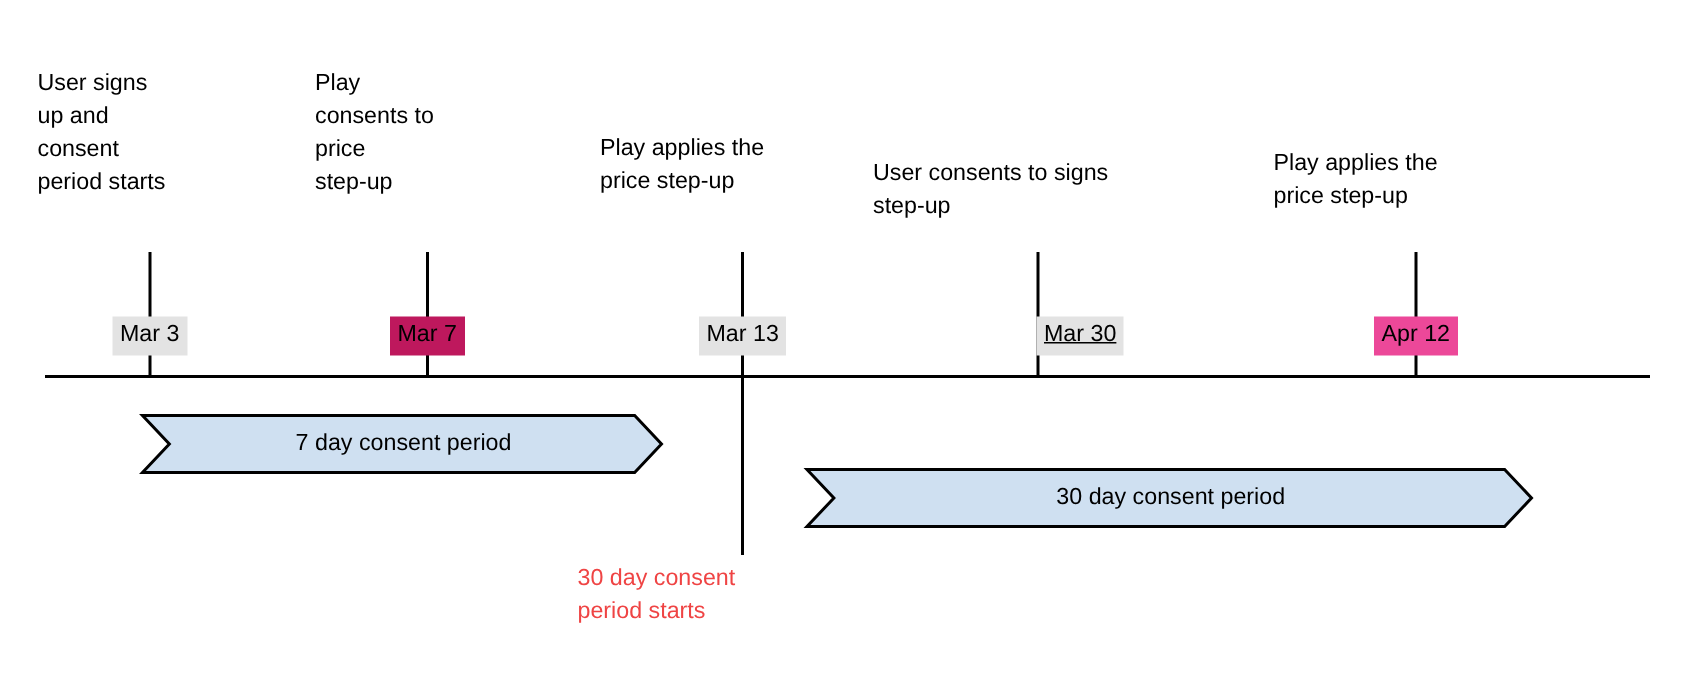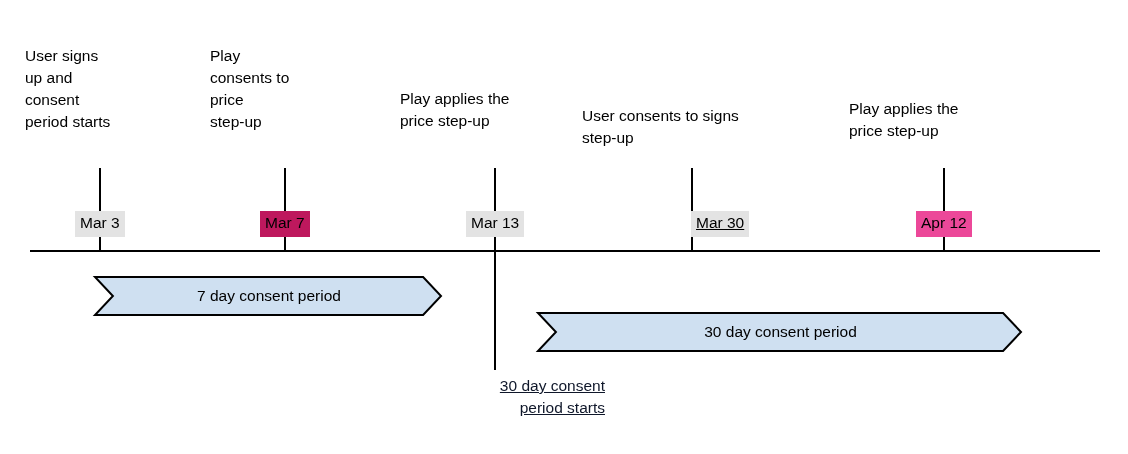--- a/index.html
+++ b/index.html
@@ -71,24 +71,23 @@
     justify-content: center;
     font-size: 15.5px;
     color: #000000;
     pointer-events: none;
   }
   
   .callout-note {
     position: absolute;
     font-size: 15.5px;
     line-height: 1.42;
-    text-align: right;
+    text-align: left;
     white-space: pre-line;
-    color: #0f172a;
-    text-decoration: underline;
+    color: #ef4444;
   }
 </style>
 </head>
 <body>
 
 <div id="canvas">
 
   <div class="axis-line" style="left: 30px; top: 250px; width: 1070px; background: rgb(0, 0, 0);"></div>
 
   <div id="events-layer">

